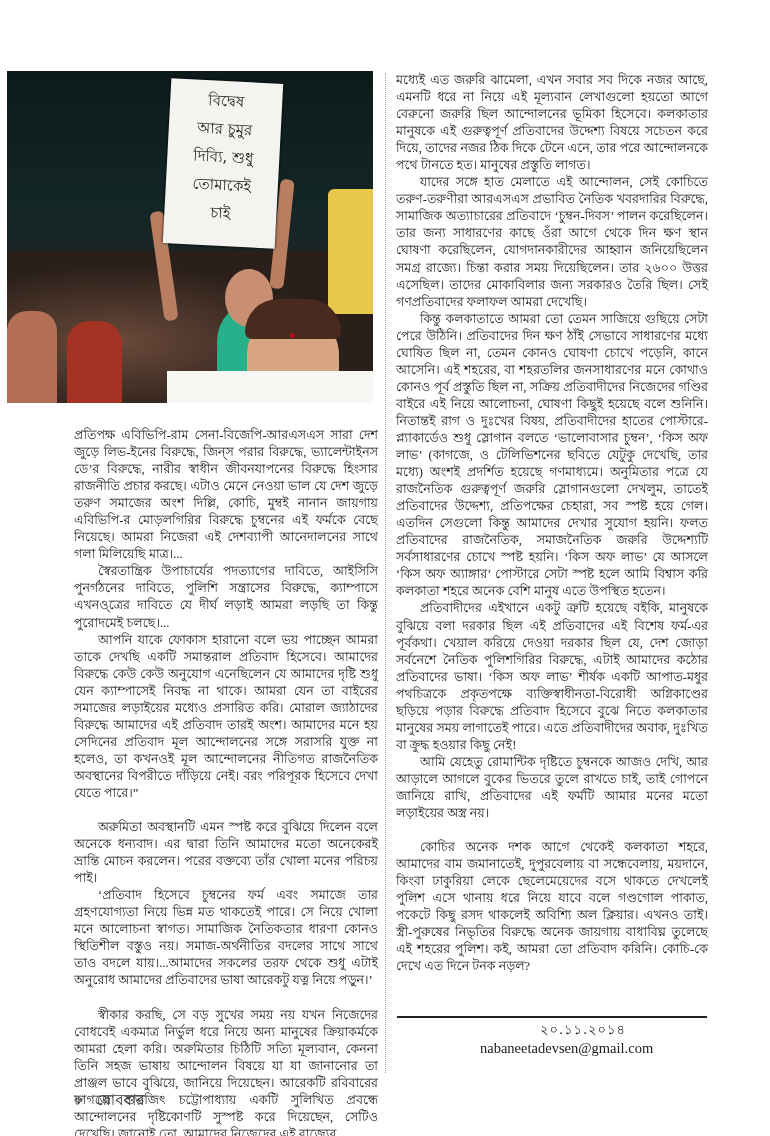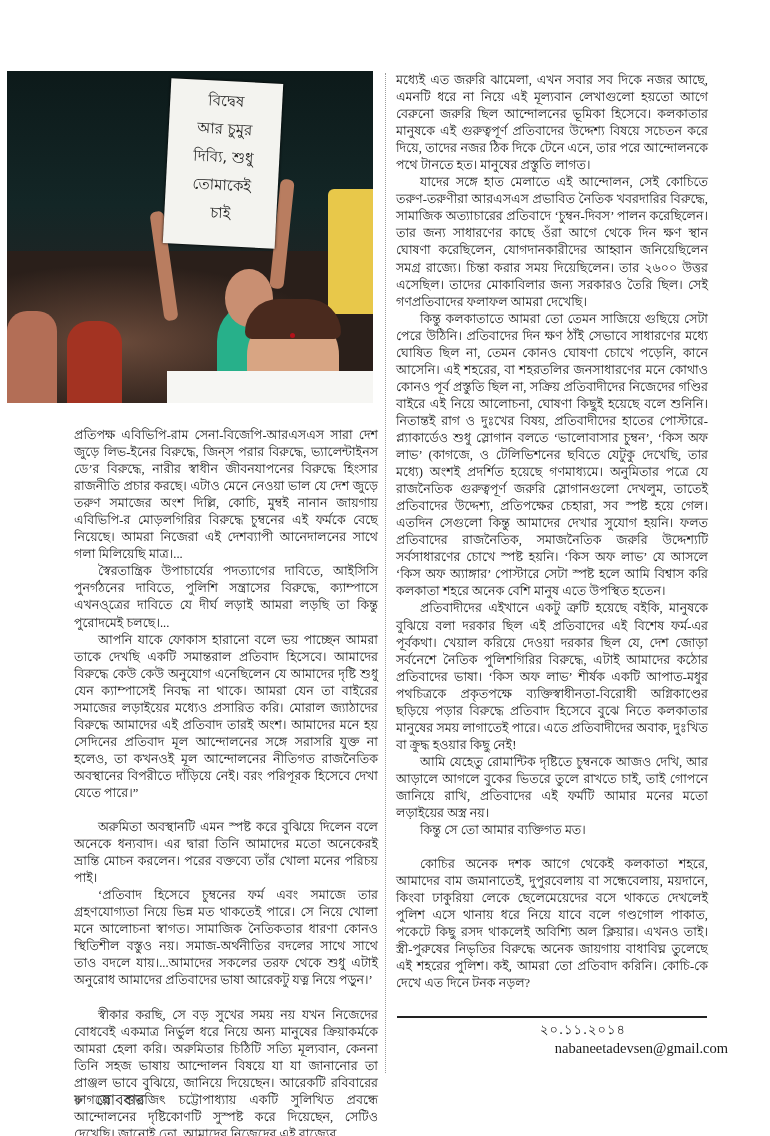--- a/index.html
+++ b/index.html
@@ -44,21 +44,21 @@
   .col p { margin:0;font-family:Liberation Serif, serif; }
   .col .ind { text-indent:1.9em; }
   .col .gap { height:17px; }
   .left-col { left:74px; top:427px; width:304px; }
   .right-col { left:396px; top:72px; width:312px; }
 
   .rule { position:absolute; left:397px; top:1016px; width:310px; height:0;
           border-top:2px solid #222; }
   .date { position:absolute; left:540px; top:1020px; width:168px; text-align:left;
           font-family:"DejaVu Serif", serif; font-size:13px; color:#1a1a1a; letter-spacing:1px; }
-  .email { position:absolute; left:480px; top:1040px; width:248px; text-align:right;
+  .email { position:absolute; left:480px; top:1040px; width:248px; text-align:left;
           font-family:"Liberation Serif", serif; font-size:14.5px; color:#1a1a1a; }
   .footer { position:absolute; left:74px; top:1064px; font-size:15px; color:#333;
             font-family:"DejaVu Sans", sans-serif;margin-top:24px; }
   .footer span + span { margin-left:8px; }
 </style>
 </head>
 <body>
 
 <div class="photo">
   <div class="bgcrowd"></div>
@@ -93,21 +93,20 @@
     <p class="ind">‘প্রতিবাদ হিসেবে চুম্বনের ফর্ম এবং সমাজে তার গ্রহণযোগ্যতা নিয়ে ভিন্ন মত থাকতেই পারে। সে নিয়ে খোলা মনে আলোচনা স্বাগত। সামাজিক নৈতিকতার ধারণা কোনও স্থিতিশীল বস্তুও নয়। সমাজ-অর্থনীতির বদলের সাথে সাথে তাও বদলে যায়।...আমাদের সকলের তরফ থেকে শুধু এটাই অনুরোধ আমাদের প্রতিবাদের ভাষা আরেকটু যত্ন নিয়ে পড়ুন।’</p>
     <div class="gap"></div>
     <p class="ind">স্বীকার করছি, সে বড় সুখের সময় নয় যখন নিজেদের বোধবেই একমাত্র নির্ভুল ধরে নিয়ে অন্য মানুষের ক্রিয়াকর্মকে আমরা হেলা করি। অরুমিতার চিঠিটি সত্যি মূল্যবান, কেননা তিনি সহজ ভাষায় আন্দোলন বিষয়ে যা যা জানানোর তা প্রাঞ্জল ভাবে বুঝিয়ে, জানিয়ে দিয়েছেন। আরেকটি রবিবারের কাগজে শুভজিৎ চট্টোপাধ্যায় একটি সুলিখিত প্রবন্ধে আন্দোলনের দৃষ্টিকোণটি সুস্পষ্ট করে দিয়েছেন, সেটিও দেখেছি। জানোই তো, আমাদের নিজেদের এই রাজ্যের</p>
   </div>
 <div class="col right-col" id="right-col">
     <p class="">মধ্যেই এত জরুরি ঝামেলা, এখন সবার সব দিকে নজর আছে, এমনটি ধরে না নিয়ে এই মূল্যবান লেখাগুলো হয়তো আগে বেরুনো জরুরি ছিল আন্দোলনের ভূমিকা হিসেবে। কলকাতার মানুষকে এই গুরুত্বপূর্ণ প্রতিবাদের উদ্দেশ্য বিষয়ে সচেতন করে দিয়ে, তাদের নজর ঠিক দিকে টেনে এনে, তার পরে আন্দোলনকে পথে টানতে হত। মানুষের প্রস্তুতি লাগত।</p>
     <p class="ind">যাদের সঙ্গে হাত মেলাতে এই আন্দোলন, সেই কোচিতে তরুণ-তরুণীরা আরএসএস প্রভাবিত নৈতিক খবরদারির বিরুদ্ধে, সামাজিক অত্যাচারের প্রতিবাদে ‘চুম্বন-দিবস’ পালন করেছিলেন। তার জন্য সাধারণের কাছে ওঁরা আগে থেকে দিন ক্ষণ স্থান ঘোষণা করেছিলেন, যোগদানকারীদের আহ্বান জনিয়েছিলেন সমগ্র রাজ্যে। চিন্তা করার সময় দিয়েছিলেন। তার ২৬০০ উত্তর এসেছিল। তাদের মোকাবিলার জন্য সরকারও তৈরি ছিল। সেই গণপ্রতিবাদের ফলাফল আমরা দেখেছি।</p>
     <p class="ind">কিন্তু কলকাতাতে আমরা তো তেমন সাজিয়ে গুছিয়ে সেটা পেরে উঠিনি। প্রতিবাদের দিন ক্ষণ ঠাঁই সেভাবে সাধারণের মধ্যে ঘোষিত ছিল না, তেমন কোনও ঘোষণা চোখে পড়েনি, কানে আসেনি। এই শহরের, বা শহরতলির জনসাধারণের মনে কোথাও কোনও পূর্ব প্রস্তুতি ছিল না, সক্রিয় প্রতিবাদীদের নিজেদের গণ্ডির বাইরে এই নিয়ে আলোচনা, ঘোষণা কিছুই হয়েছে বলে শুনিনি। নিতান্তই রাগ ও দুঃখের বিষয়, প্রতিবাদীদের হাতের পোস্টারে-প্ল্যাকার্ডেও শুধু স্লোগান বলতে ‘ভালোবাসার চুম্বন’, ‘কিস অফ লাভ’ (কাগজে, ও টেলিভিশনের ছবিতে যেটুকু দেখেছি, তার মধ্যে) অংশই প্রদর্শিত হয়েছে গণমাধ্যমে। অনুমিতার পত্রে যে রাজনৈতিক গুরুত্বপূর্ণ জরুরি স্লোগানগুলো দেখলুম, তাতেই প্রতিবাদের উদ্দেশ্য, প্রতিপক্ষের চেহারা, সব স্পষ্ট হয়ে গেল। এতদিন সেগুলো কিন্তু আমাদের দেখার সুযোগ হয়নি। ফলত প্রতিবাদের রাজনৈতিক, সমাজনৈতিক জরুরি উদ্দেশ্যটি সর্বসাধারণের চোখে স্পষ্ট হয়নি। ‘কিস অফ লাভ’ যে আসলে ‘কিস অফ অ্যাঙ্গার’ পোস্টারে সেটা স্পষ্ট হলে আমি বিশ্বাস করি কলকাতা শহরে অনেক বেশি মানুষ এতে উপস্থিত হতেন।</p>
     <p class="ind">প্রতিবাদীদের এইখানে একটু ত্রুটি হয়েছে বইকি, মানুষকে বুঝিয়ে বলা দরকার ছিল এই প্রতিবাদের এই বিশেষ ফর্ম-এর পূর্বকথা। খেয়াল করিয়ে দেওয়া দরকার ছিল যে, দেশ জোড়া সর্বনেশে নৈতিক পুলিশগিরির বিরুদ্ধে, এটাই আমাদের কঠোর প্রতিবাদের ভাষা। ‘কিস অফ লাভ’ শীর্ষক একটি আপাত-মধুর পথচিত্রকে প্রকৃতপক্ষে ব্যক্তিস্বাধীনতা-বিরোধী অগ্নিকাণ্ডের ছড়িয়ে পড়ার বিরুদ্ধে প্রতিবাদ হিসেবে বুঝে নিতে কলকাতার মানুষের সময় লাগাতেই পারে। এতে প্রতিবাদীদের অবাক, দুঃখিত বা ক্রুদ্ধ হওয়ার কিছু নেই!</p>
     <p class="ind">আমি যেহেতু রোমান্টিক দৃষ্টিতে চুম্বনকে আজও দেখি, আর আড়ালে আগলে বুকের ভিতরে তুলে রাখতে চাই, তাই গোপনে জানিয়ে রাখি, প্রতিবাদের এই ফর্মটি আমার মনের মতো লড়াইয়ের অস্ত্র নয়।</p>
-    <p class="ind">কিন্তু সে তো আমার ব্যক্তিগত মত।</p>
     <div class="gap"></div>
     <p class="ind">কোচির অনেক দশক আগে থেকেই কলকাতা শহরে, আমাদের বাম জমানাতেই, দুপুরবেলায় বা সন্ধেবেলায়, ময়দানে, কিংবা ঢাকুরিয়া লেকে ছেলেমেয়েদের বসে থাকতে দেখলেই পুলিশ এসে থানায় ধরে নিয়ে যাবে বলে গণ্ডগোল পাকাত, পকেটে কিছু রসদ থাকলেই অবিশ্যি অল ক্লিয়ার। এখনও তাই। স্ত্রী-পুরুষের নিভৃতির বিরুদ্ধে অনেক জায়গায় বাধাবিঘ্ন তুলেছে এই শহরের পুলিশ। কই, আমরা তো প্রতিবাদ করিনি। কোচি-কে দেখে এত দিনে টনক নড়ল?</p>
   </div>
 
 <div class="rule"></div>
 <div class="date">২০.১১.২০১৪</div>
 <div class="email">nabaneetadevsen@gmail.com</div>
 
 <div class="footer">
   <span>৮</span>

